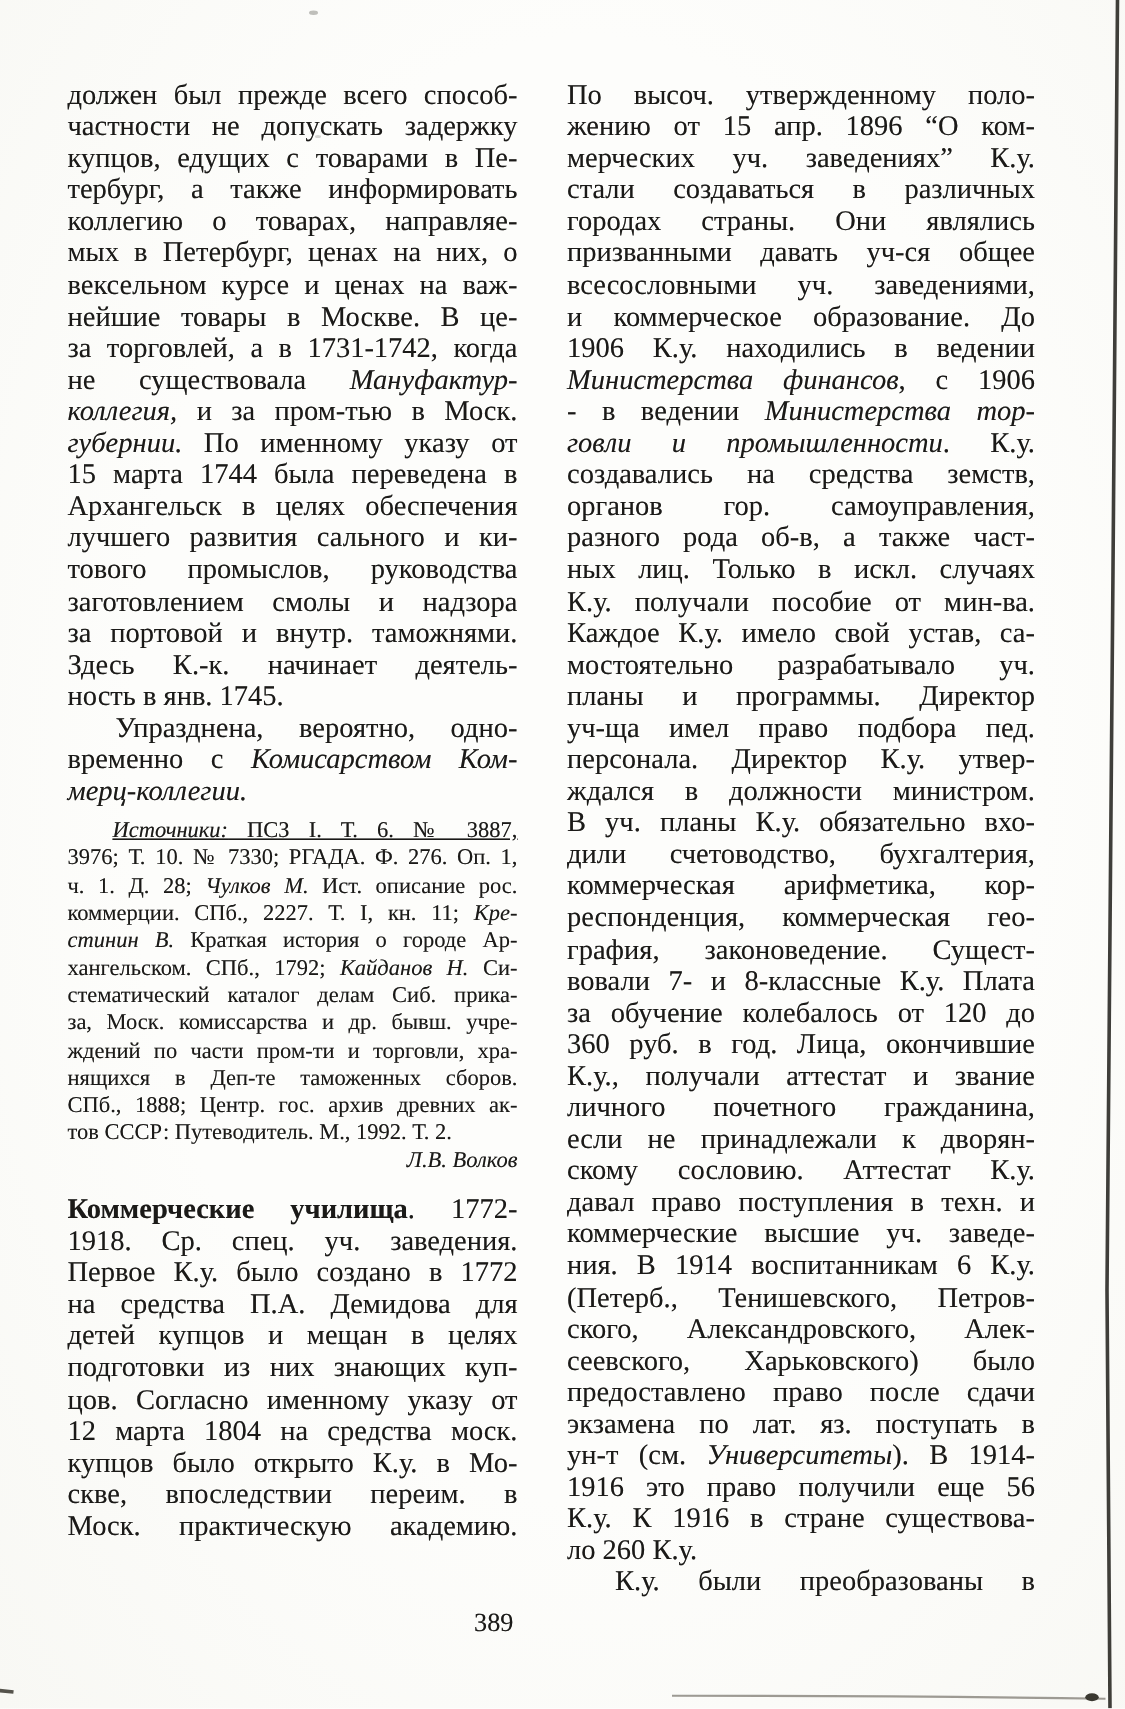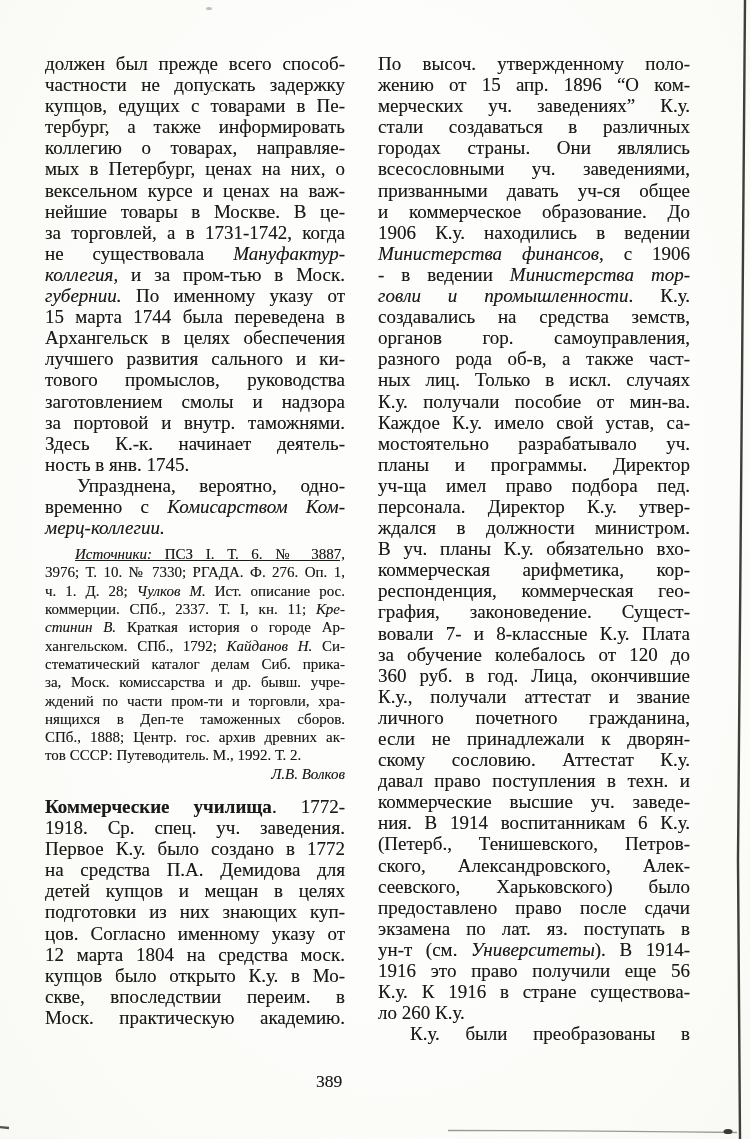--- a/index.html
+++ b/index.html
@@ -66,21 +66,21 @@
     </div>
     <div class="block">
       <div class="line j ind"><span>Упразднена, вероятно, одно-</span></div>
       <div class="line j"><span>временно с </span><span class="it">Комисарством Ком-</span></div>
       <div class="line"><span class="it">мерц-коллегии.</span></div>
     </div>
     <div class="block sources">
       <div class="line j ind"><span class="it">Источники:</span><span> ПСЗ I. Т. 6. № 3887,</span></div>
       <div class="line j"><span>3976; Т. 10. № 7330; РГАДА. Ф. 276. Оп. 1,</span></div>
       <div class="line j"><span>ч. 1. Д. 28; </span><span class="it">Чулков М.</span><span> Ист. описание рос.</span></div>
-      <div class="line j"><span>коммерции. СПб., 2337. Т. I, кн. 11; </span><span class="it">Кре-</span></div>
+      <div class="line j"><span>коммерции. СПб., 2227. Т. I, кн. 11; </span><span class="it">Кре-</span></div>
       <div class="line j"><span class="it">стинин В.</span><span> Краткая история о городе Ар-</span></div>
       <div class="line j"><span>хангельском. СПб., 1792; </span><span class="it">Кайданов Н.</span><span> Си-</span></div>
       <div class="line j"><span>стематический каталог делам Сиб. прика-</span></div>
       <div class="line j"><span>за, Моск. комиссарства и др. бывш. учре-</span></div>
       <div class="line j"><span>ждений по части пром-ти и торговли, хра-</span></div>
       <div class="line j"><span>нящихся в Деп-те таможенных сборов.</span></div>
       <div class="line j"><span>СПб., 1888; Центр. гос. архив древних ак-</span></div>
       <div class="line"><span>тов СССР: Путеводитель. М., 1992. Т. 2.</span></div>
     </div>
     <div class="block author">
@@ -100,39 +100,40 @@
       <div class="line j"><span>Моск. практическую академию.</span></div>
     </div>
   </div>
 <div class="col col-right">
     <div class="block">
       <div class="line j"><span>По высоч. утвержденному поло-</span></div>
       <div class="line j"><span>жению от 15 апр. 1896 “О ком-</span></div>
       <div class="line j"><span>мерческих уч. заведениях” К.у.</span></div>
       <div class="line j"><span>стали создаваться в различных</span></div>
       <div class="line j"><span>городах страны. Они являлись</span></div>
+      <div class="line j"><span>призванными давать уч-ся общее</span></div>
       <div class="line j"><span>всесословными уч. заведениями,</span></div>
-      <div class="line j"><span>призванными давать уч-ся общее</span></div>
       <div class="line j"><span>и коммерческое образование. До</span></div>
       <div class="line j"><span>1906 К.у. находились в ведении</span></div>
       <div class="line j"><span class="it">Министерства финансов</span><span>, с 1906</span></div>
       <div class="line j"><span>- в ведении </span><span class="it">Министерства тор-</span></div>
       <div class="line j"><span class="it">говли и промышленности</span><span>. К.у.</span></div>
       <div class="line j"><span>создавались на средства земств,</span></div>
       <div class="line j"><span>органов гор. самоуправления,</span></div>
       <div class="line j"><span>разного рода об-в, а также част-</span></div>
       <div class="line j"><span>ных лиц. Только в искл. случаях</span></div>
       <div class="line j"><span>К.у. получали пособие от мин-ва.</span></div>
       <div class="line j"><span>Каждое К.у. имело свой устав, са-</span></div>
       <div class="line j"><span>мостоятельно разрабатывало уч.</span></div>
       <div class="line j"><span>планы и программы. Директор</span></div>
       <div class="line j"><span>уч-ща имел право подбора пед.</span></div>
       <div class="line j"><span>персонала. Директор К.у. утвер-</span></div>
       <div class="line j"><span>ждался в должности министром.</span></div>
       <div class="line j"><span>В уч. планы К.у. обязательно вхо-</span></div>
+      <div class="line j"><span>дили счетоводство, бухгалтерия,</span></div>
       <div class="line j"><span>коммерческая арифметика, кор-</span></div>
       <div class="line j"><span>респонденция, коммерческая гео-</span></div>
       <div class="line j"><span>графия, законоведение. Сущест-</span></div>
       <div class="line j"><span>вовали 7- и 8-классные К.у. Плата</span></div>
       <div class="line j"><span>за обучение колебалось от 120 до</span></div>
       <div class="line j"><span>360 руб. в год. Лица, окончившие</span></div>
       <div class="line j"><span>К.у., получали аттестат и звание</span></div>
       <div class="line j"><span>личного почетного гражданина,</span></div>
       <div class="line j"><span>если не принадлежали к дворян-</span></div>
       <div class="line j"><span>скому сословию. Аттестат К.у.</span></div>

